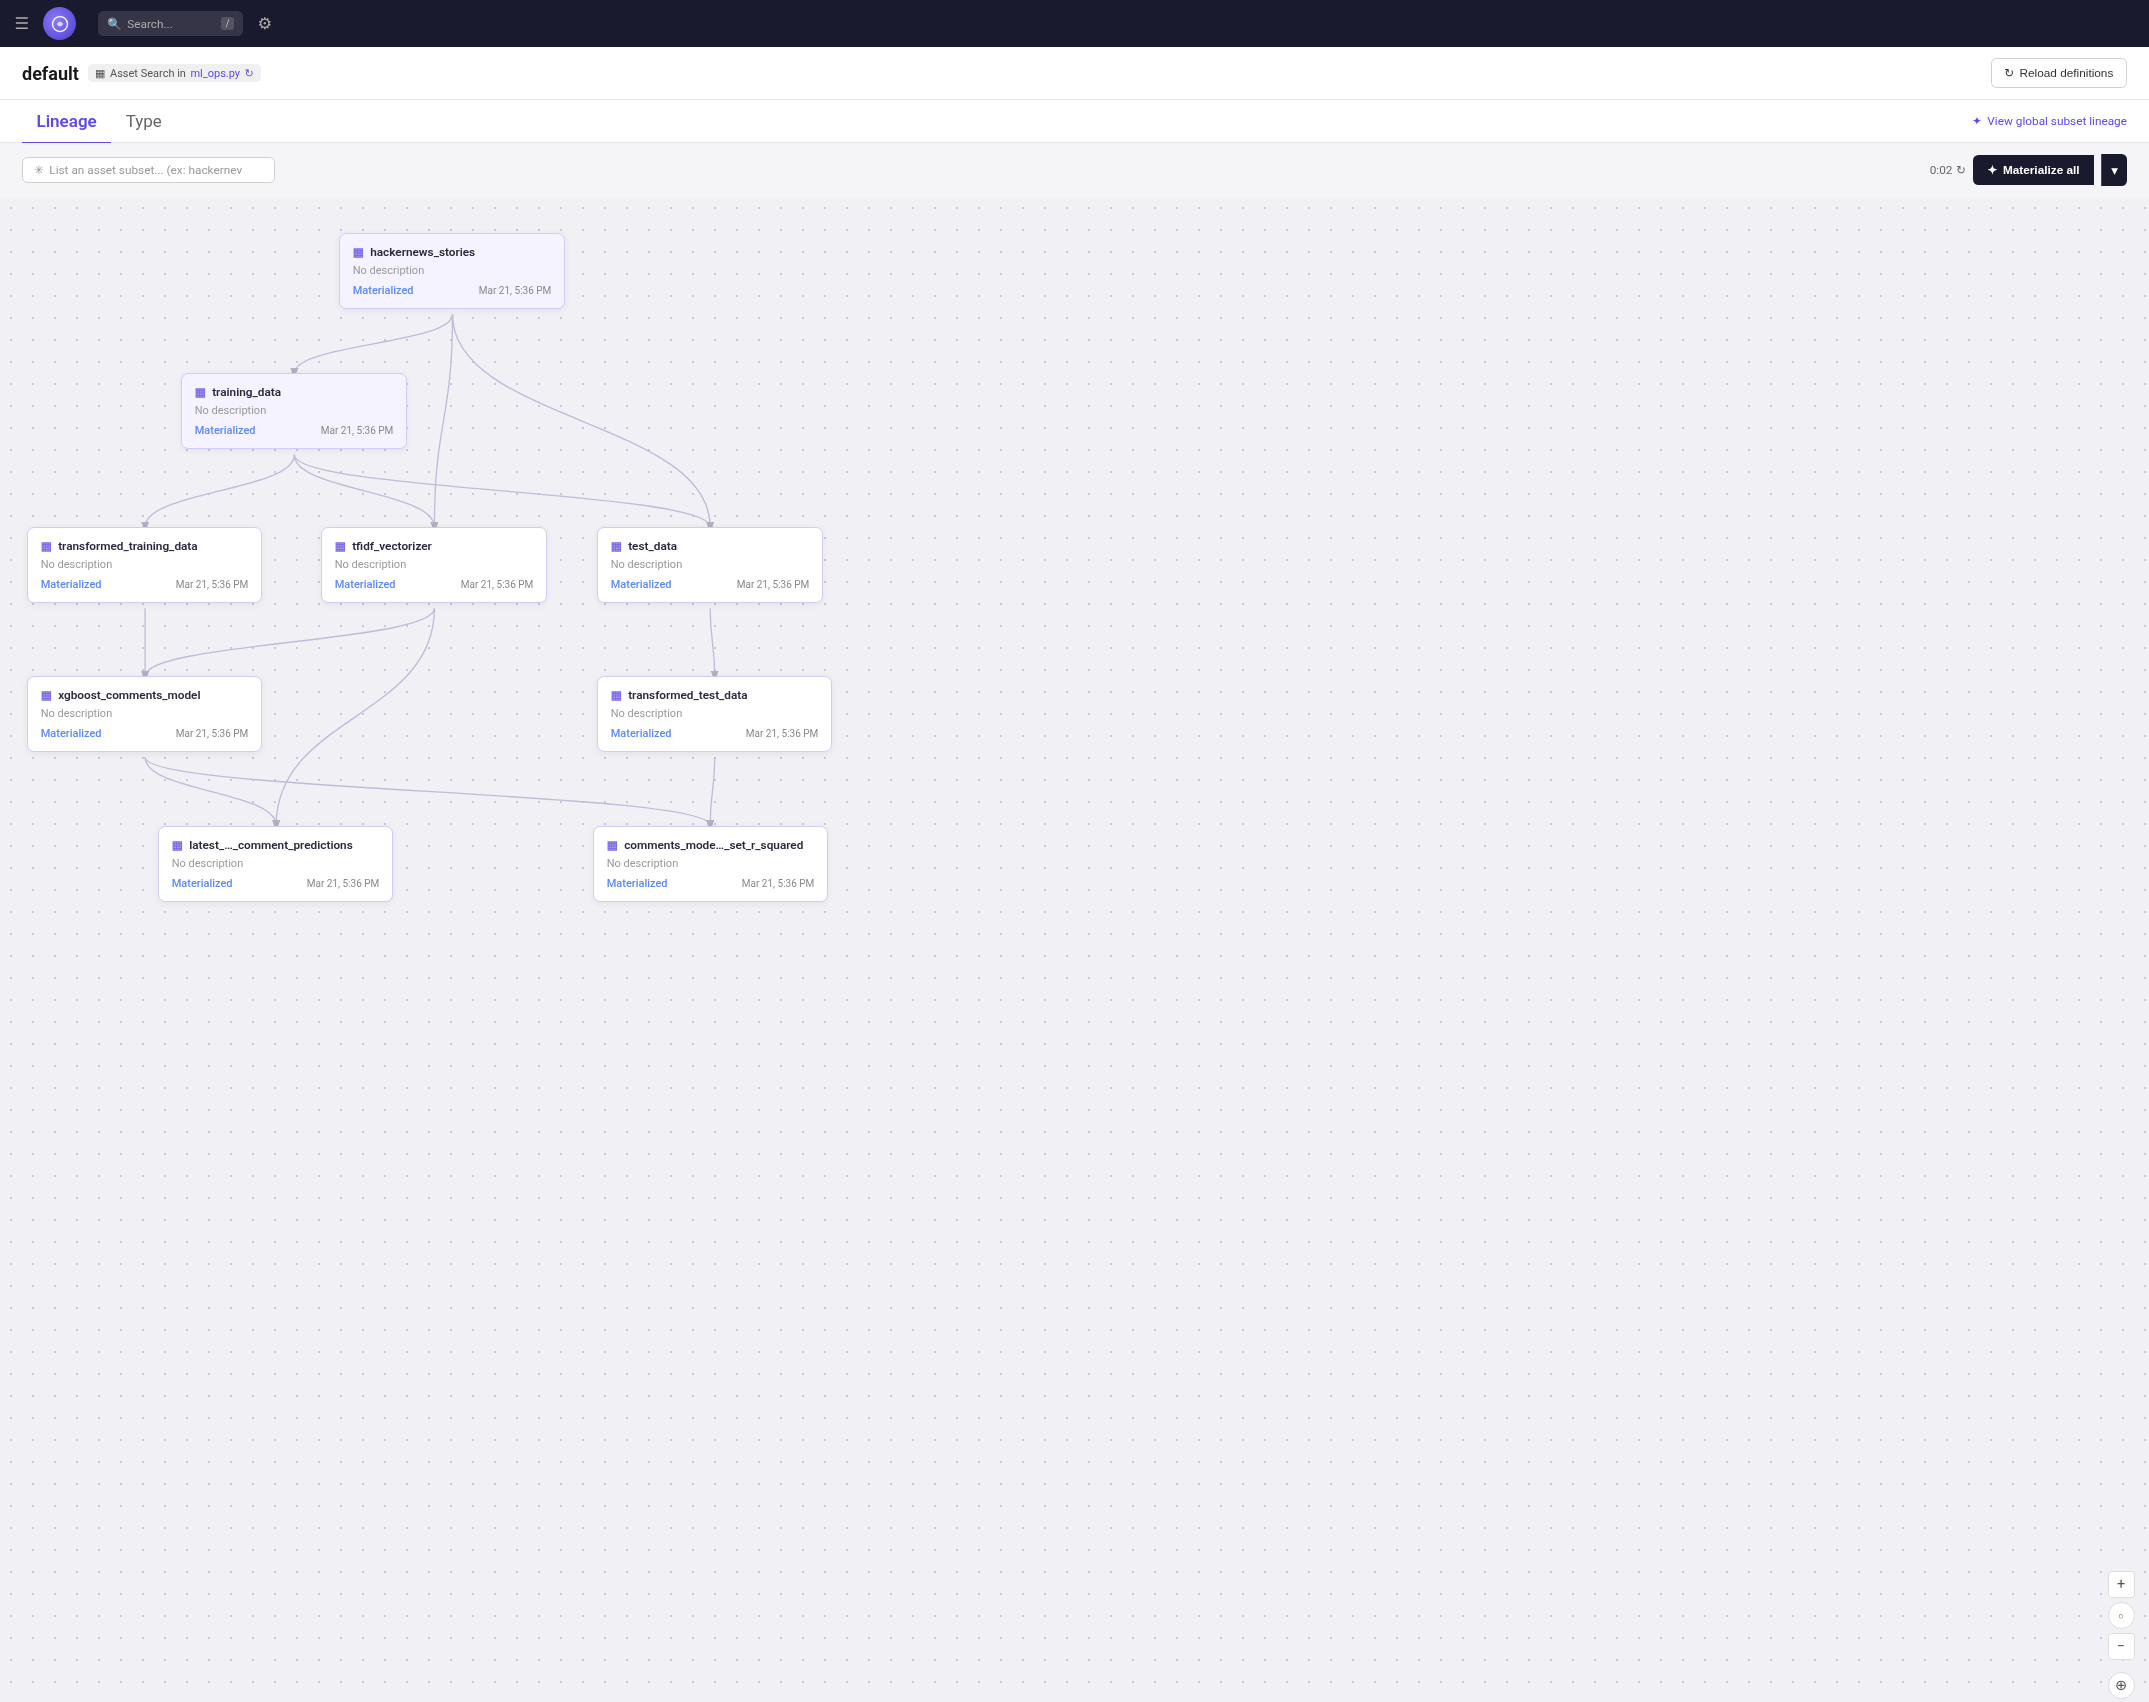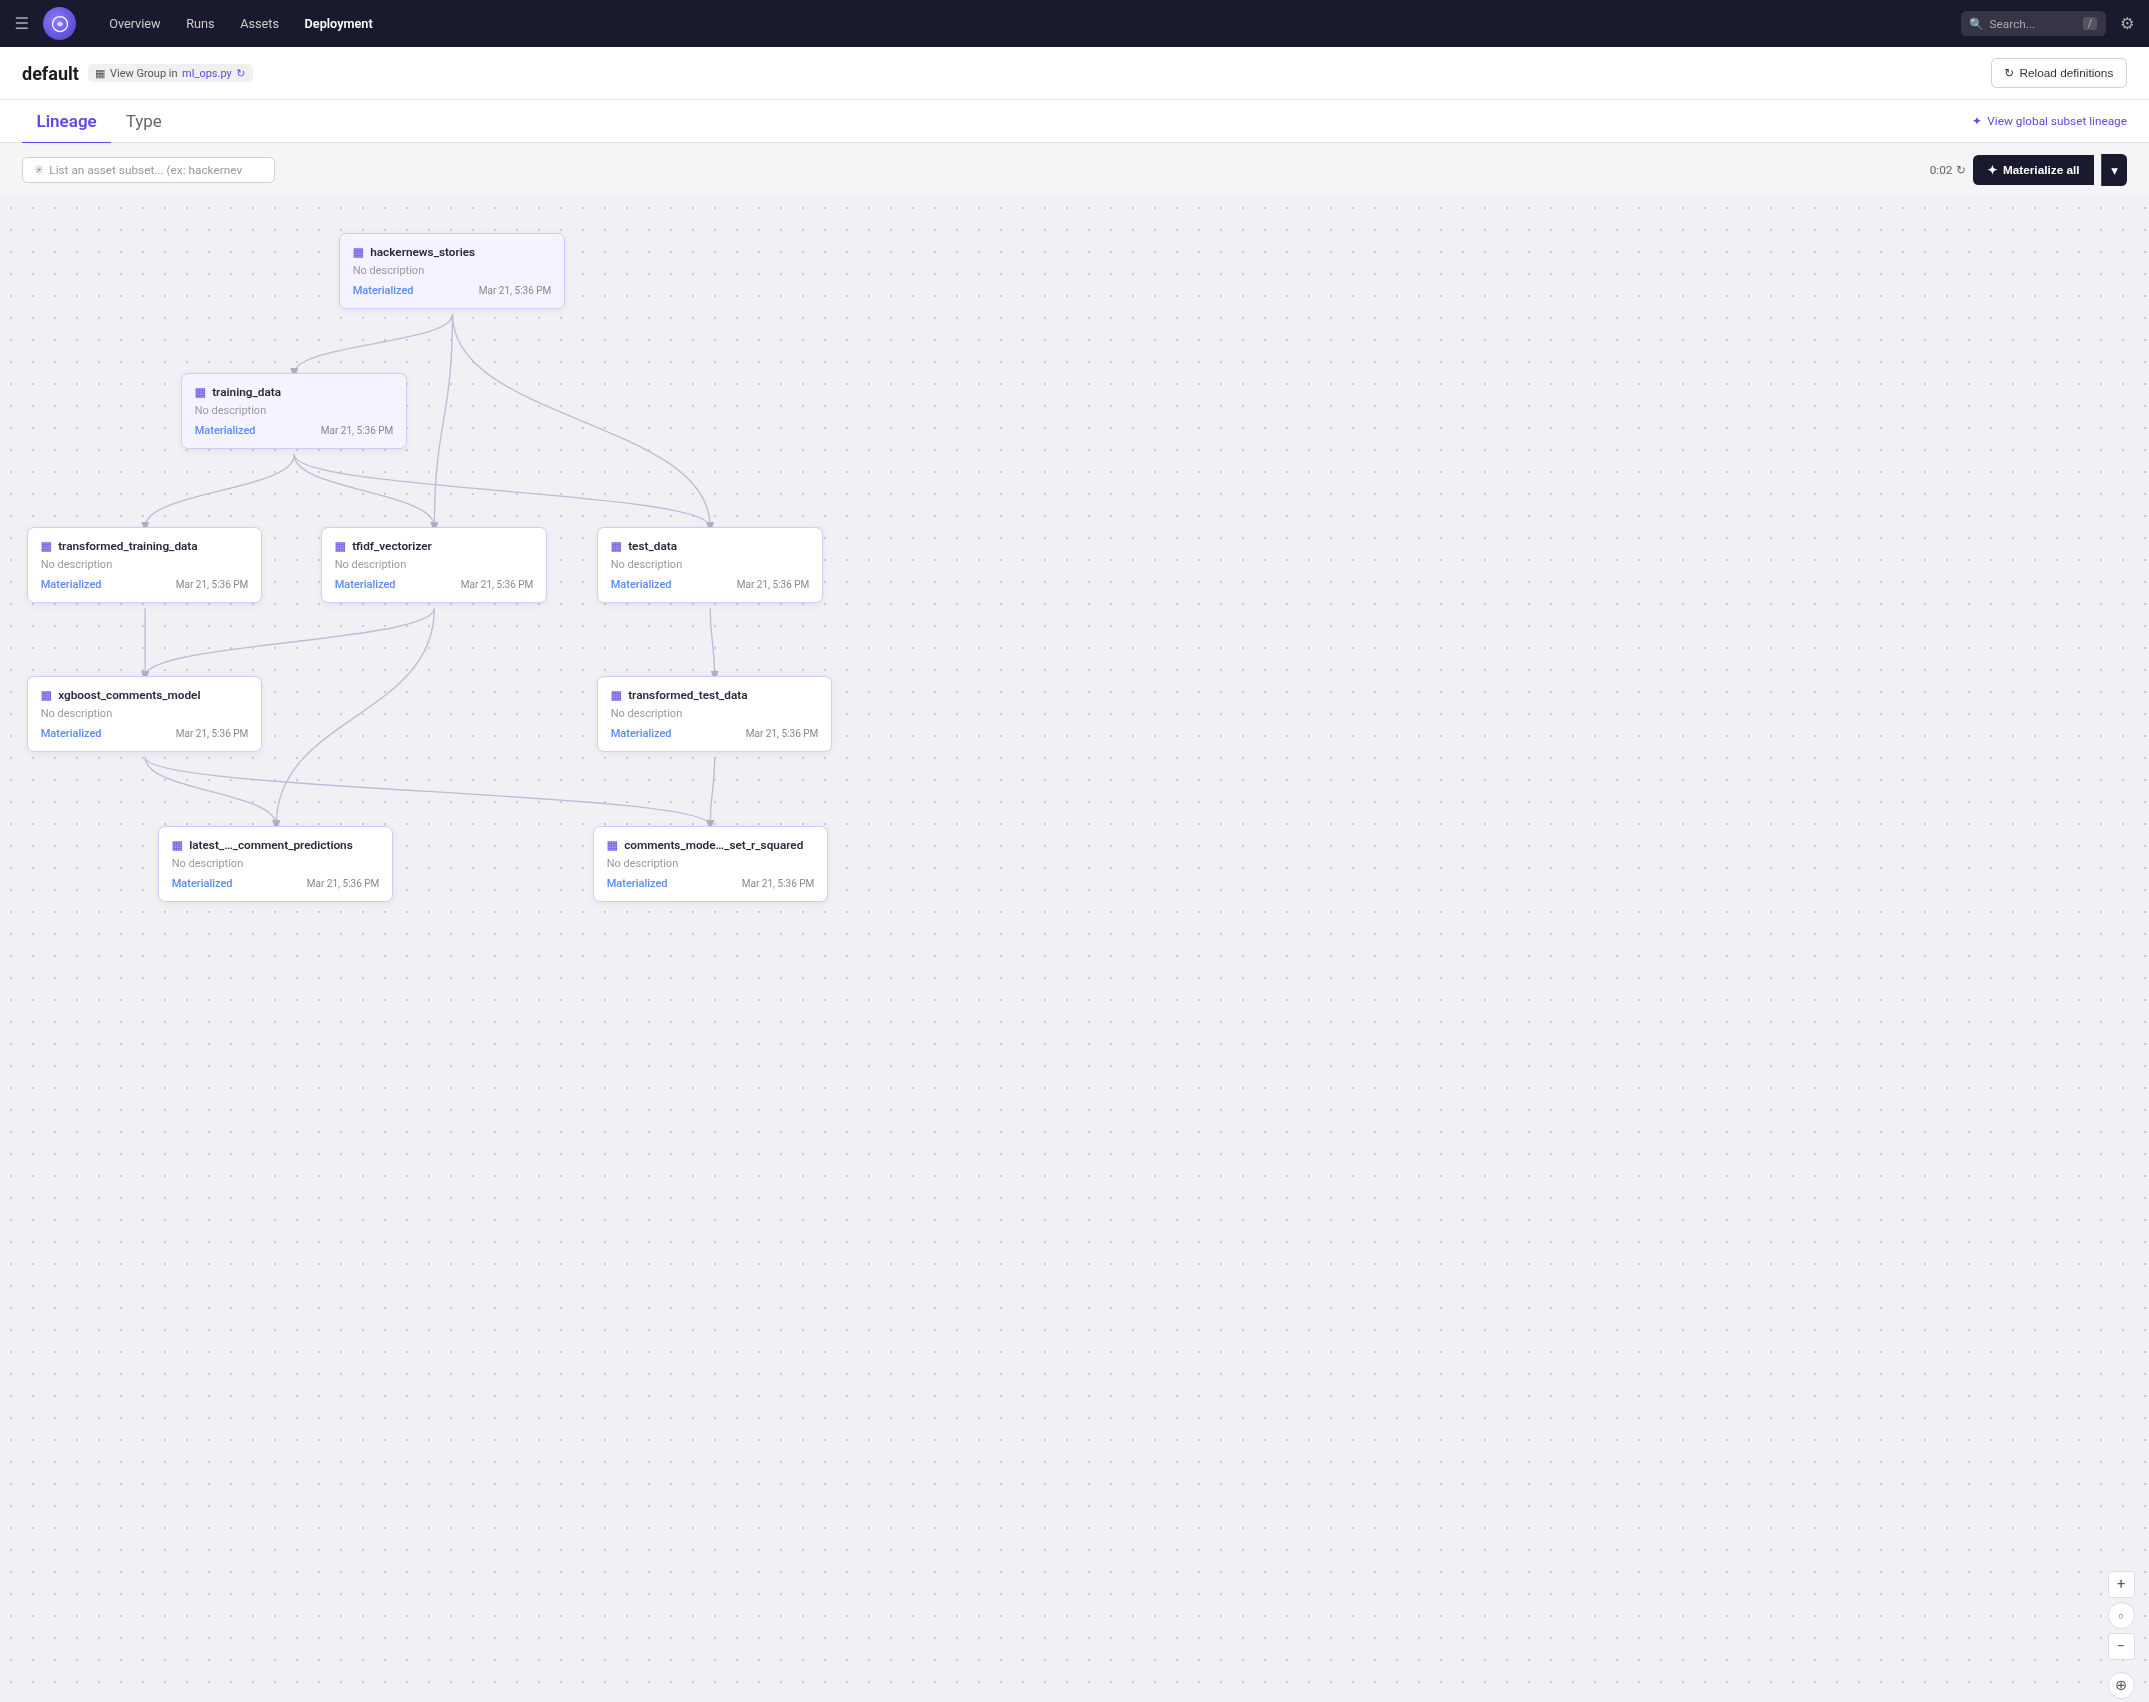--- a/index.html
+++ b/index.html
@@ -254,40 +254,34 @@
 <body>
 
 <nav class="topnav">
   <span class="topnav-menu-icon">☰</span>
   <div class="topnav-logo">
     <svg viewBox="0 0 24 24" fill="none">
       <circle cx="12" cy="12" r="9" stroke="white" stroke-width="1.5" fill="none"></circle>
       <path d="M8 12 Q12 6 16 12 Q12 18 8 12Z" fill="white" opacity="0.7"></path>
     </svg>
   </div>
-  <div class="topnav-links">
-    <a class="topnav-link">Overview</a>
-    <a class="topnav-link">Runs</a>
-    <a class="topnav-link">Assets</a>
-    <a class="topnav-link active">Deployment</a>
-  </div>
   <div class="topnav-search">
     <span>🔍</span>
     <span>Search...</span>
     <span class="search-kbd">/</span>
   </div>
   <span class="topnav-gear">⚙</span>
 </nav>
 
 <div class="page-header">
   <div class="page-header-left">
     <h1 class="page-title">default</h1>
     <div class="asset-group-badge">
       <span>▦</span>
-      <span>View Group in</span>
+      <span>Asset Search in</span>
       <a>ml_ops.py</a>
       <span style="color:#5b4ae8;cursor:pointer;">↻</span>
     </div>
   </div>
   <button class="reload-btn">
     <span>↻</span>
     <span>Reload definitions</span>
   </button>
 </div>
 

